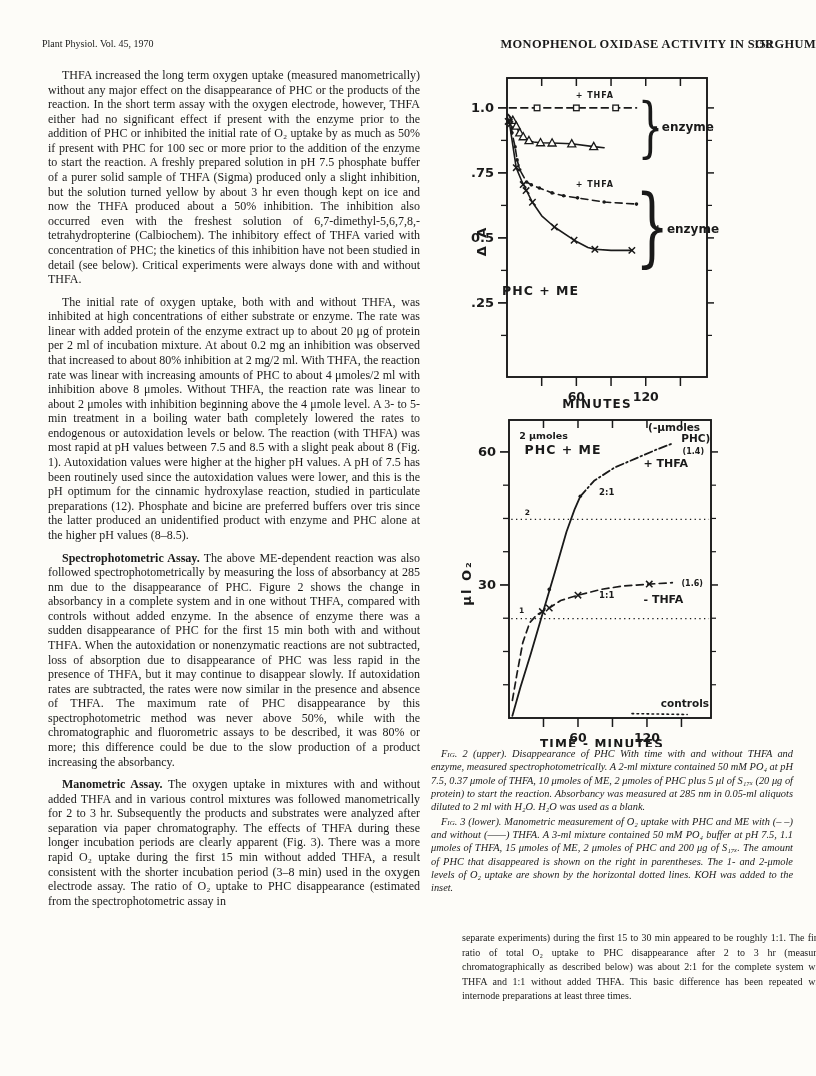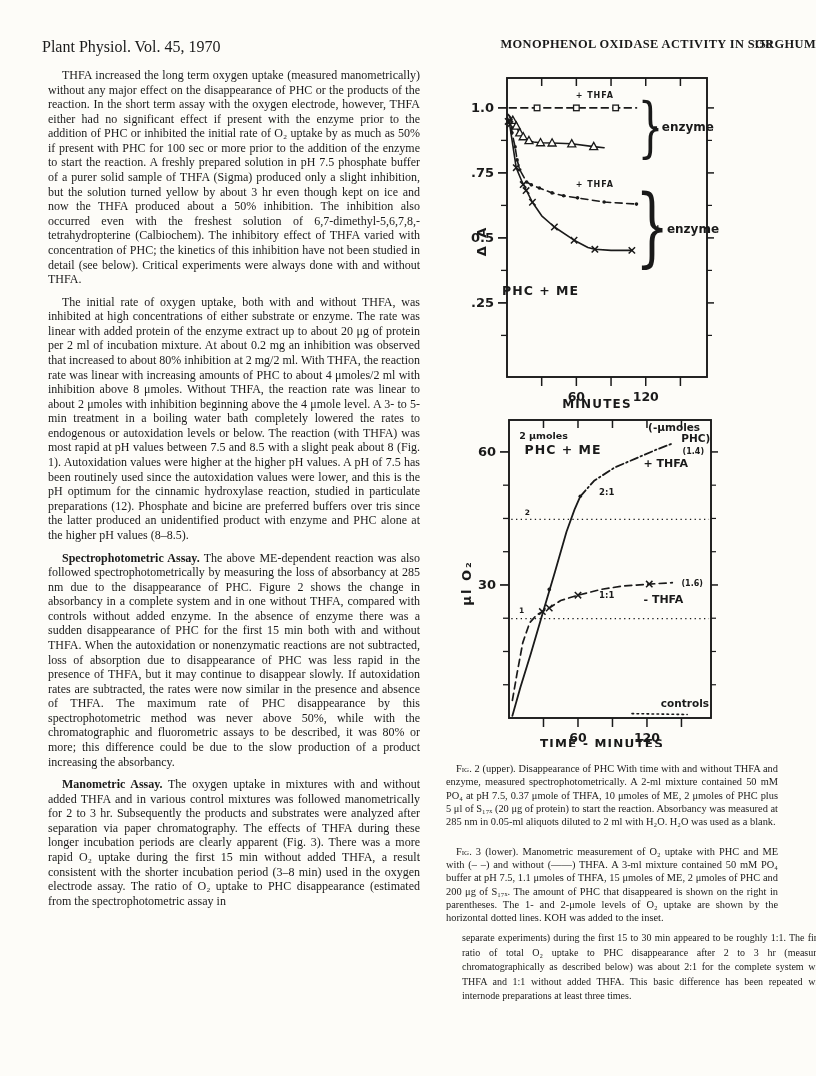--- a/index.html
+++ b/index.html
@@ -1,28 +1,28 @@
 <!DOCTYPE html>
 <html><head>
 <meta charset="utf-8">
 <style>
   html,body{margin:0;padding:0;background:#e8e6e0;}
   .page{position:relative;width:816px;height:1076px;background:#fdfcf8;color:#1a1a1a;
         font-family:"Liberation Serif", serif;overflow:hidden;}
-  .hdr-journal{position:absolute;left:42px;top:38px;font-size:16px;}
+  .hdr-journal{position:absolute;left:42px;top:38px;font-size:10px;}
   .hdr-title{position:absolute;left:0;right:0;top:37px;text-align:right;font-size:12.4px;
              font-weight:600;letter-spacing:.4px;}
   .hdr-page{position:absolute;right:44px;top:37px;font-size:12.5px;}
   .col-left{position:absolute;left:40px;top:60px;width:388px;font-size:12px;line-height:14.58px;
             text-align:justify;}
   .col-left p{margin:8px;text-indent:14px;}
   .lead{font-weight:bold;}
   .captions{position:absolute;left:430px;top:746px;width:364px;font-size:10.4px;line-height:13.35px;
             text-align:justify;}
-  .captions p{margin:16px;text-indent:10px;}
+  .captions p{margin:1px;text-indent:10px;font-style:italic;}
   .sc{font-variant:small-caps;}
   .col-right-text{position:absolute;left:430px;top:931px;width:364px;font-size:10px;
                   line-height:14.58px;text-align:justify;margin-left:32px;}
   .col-right-text p{margin:0;text-indent:0;}
   .figsvg{position:absolute;left:430px;}
   #fig2-svg{top:75px;}
   #fig3-svg{top:413px;}
 </style>
 </head>
 <body>

